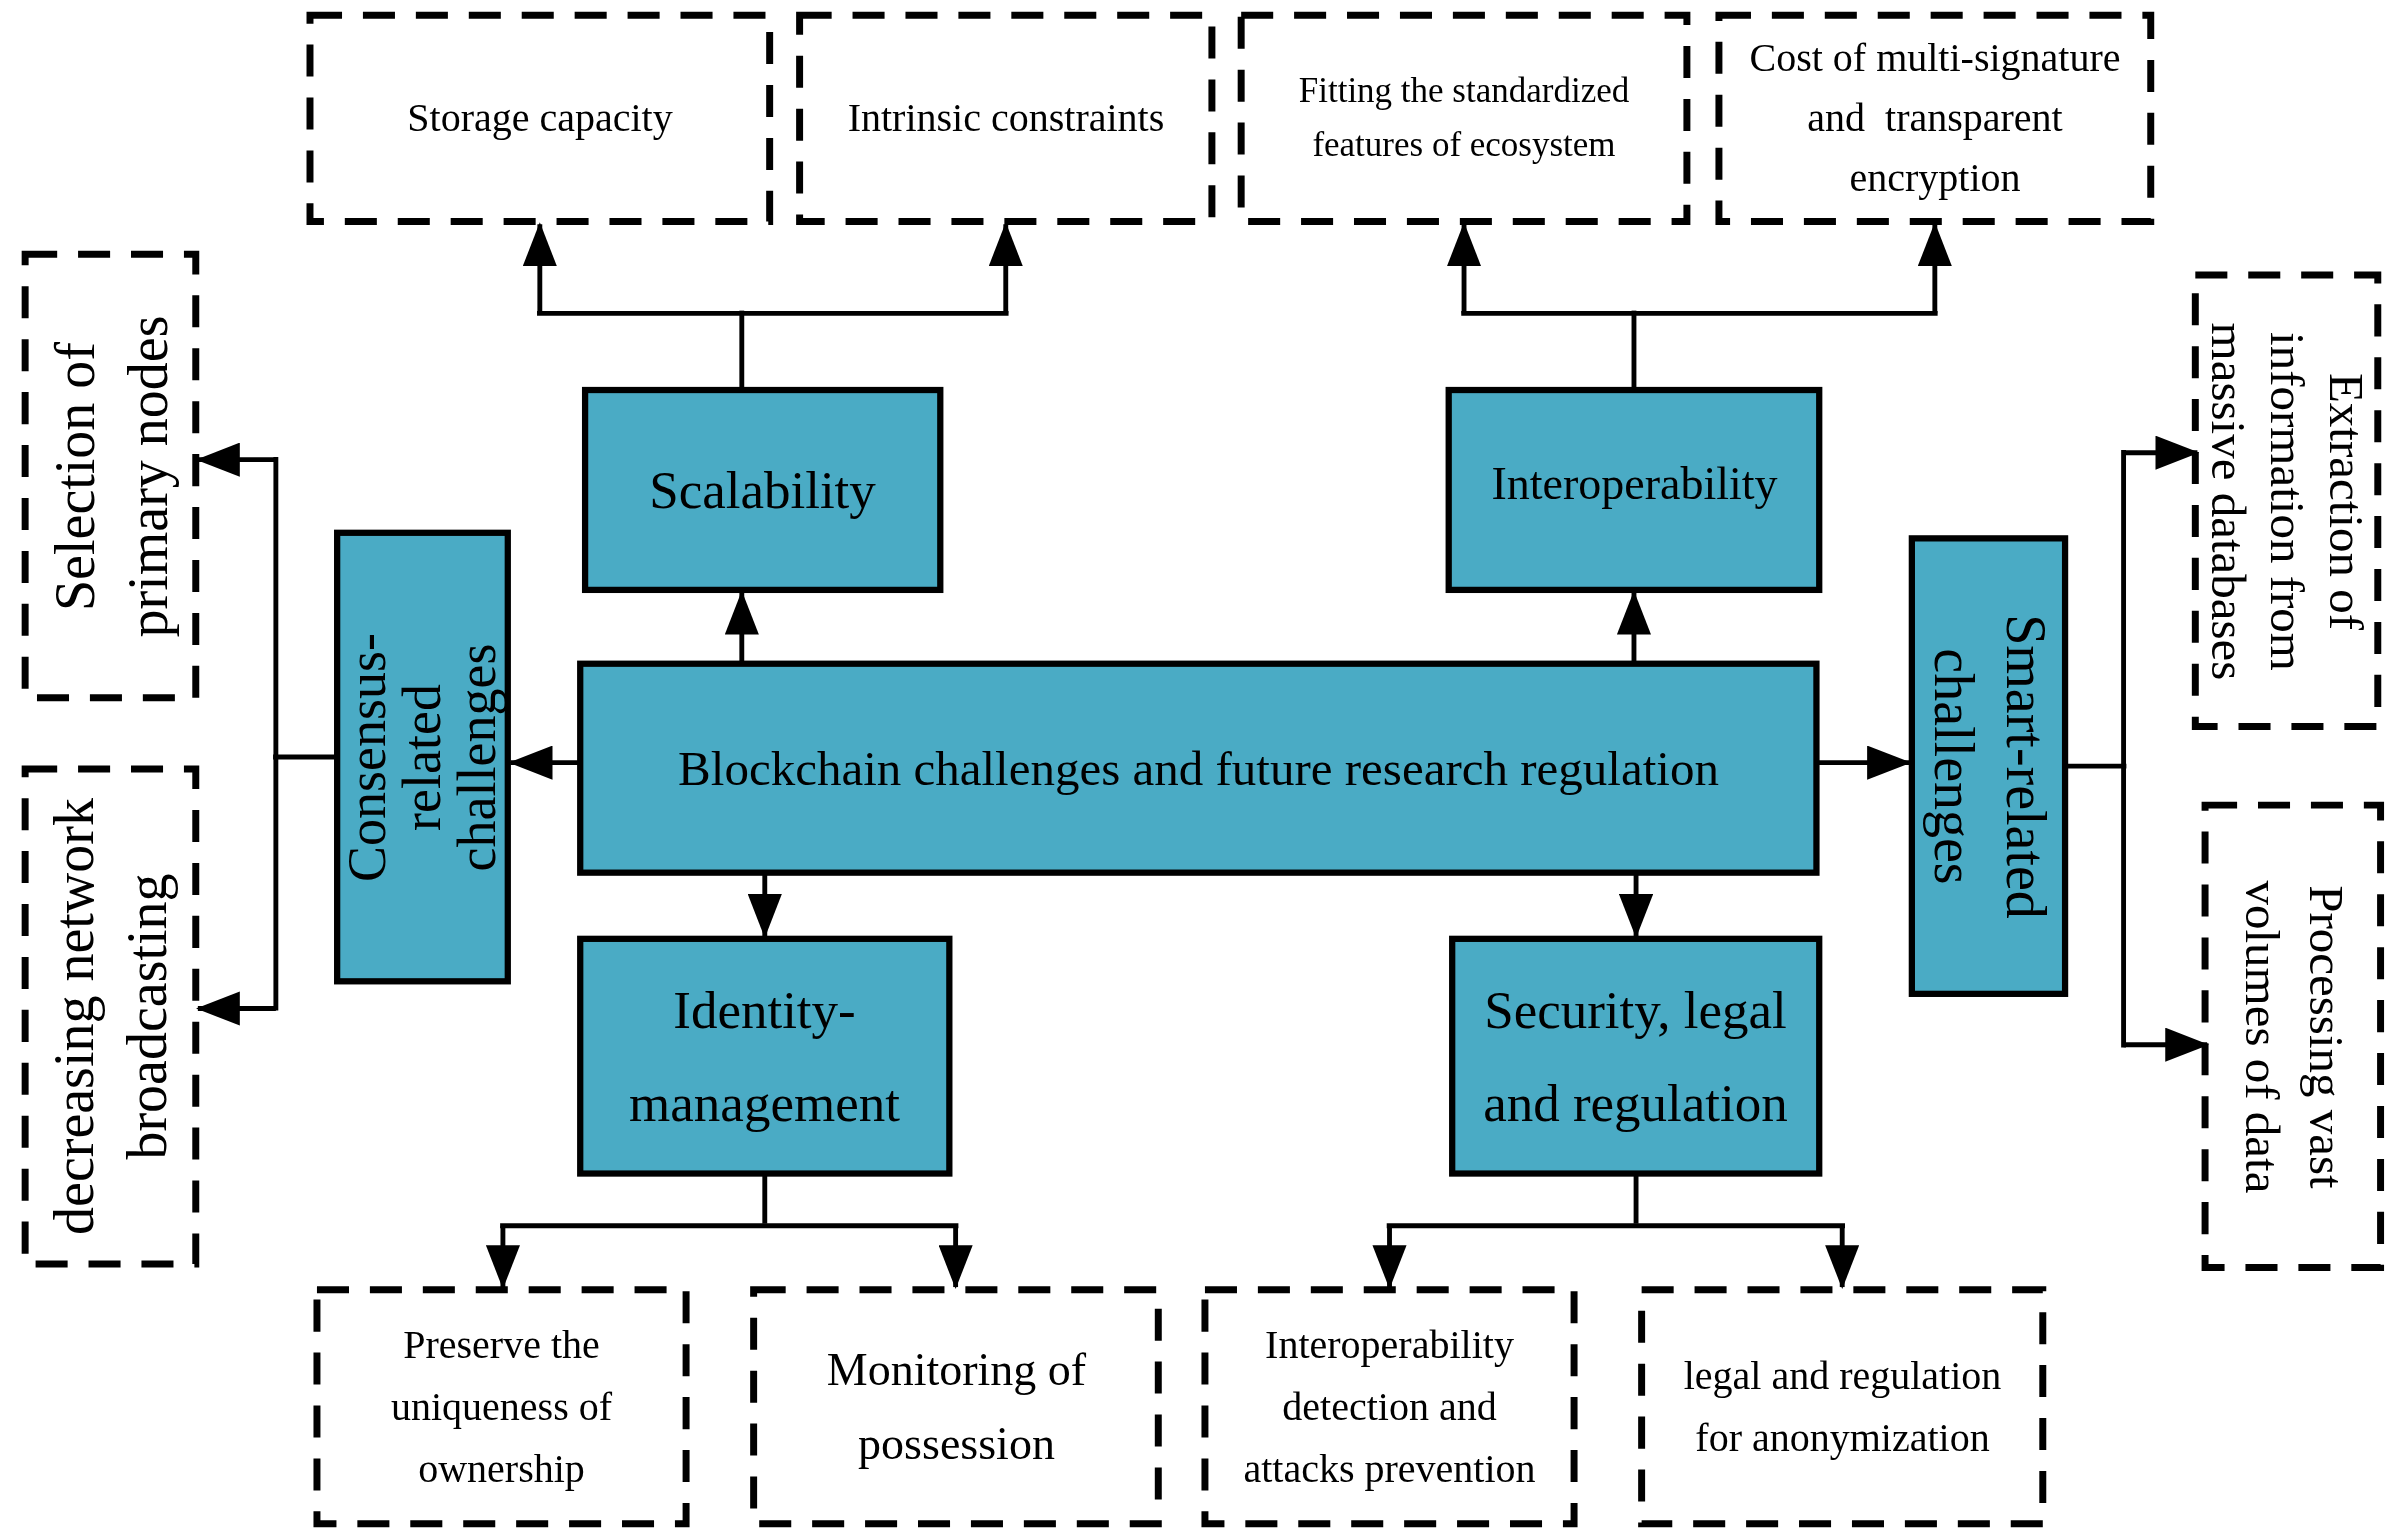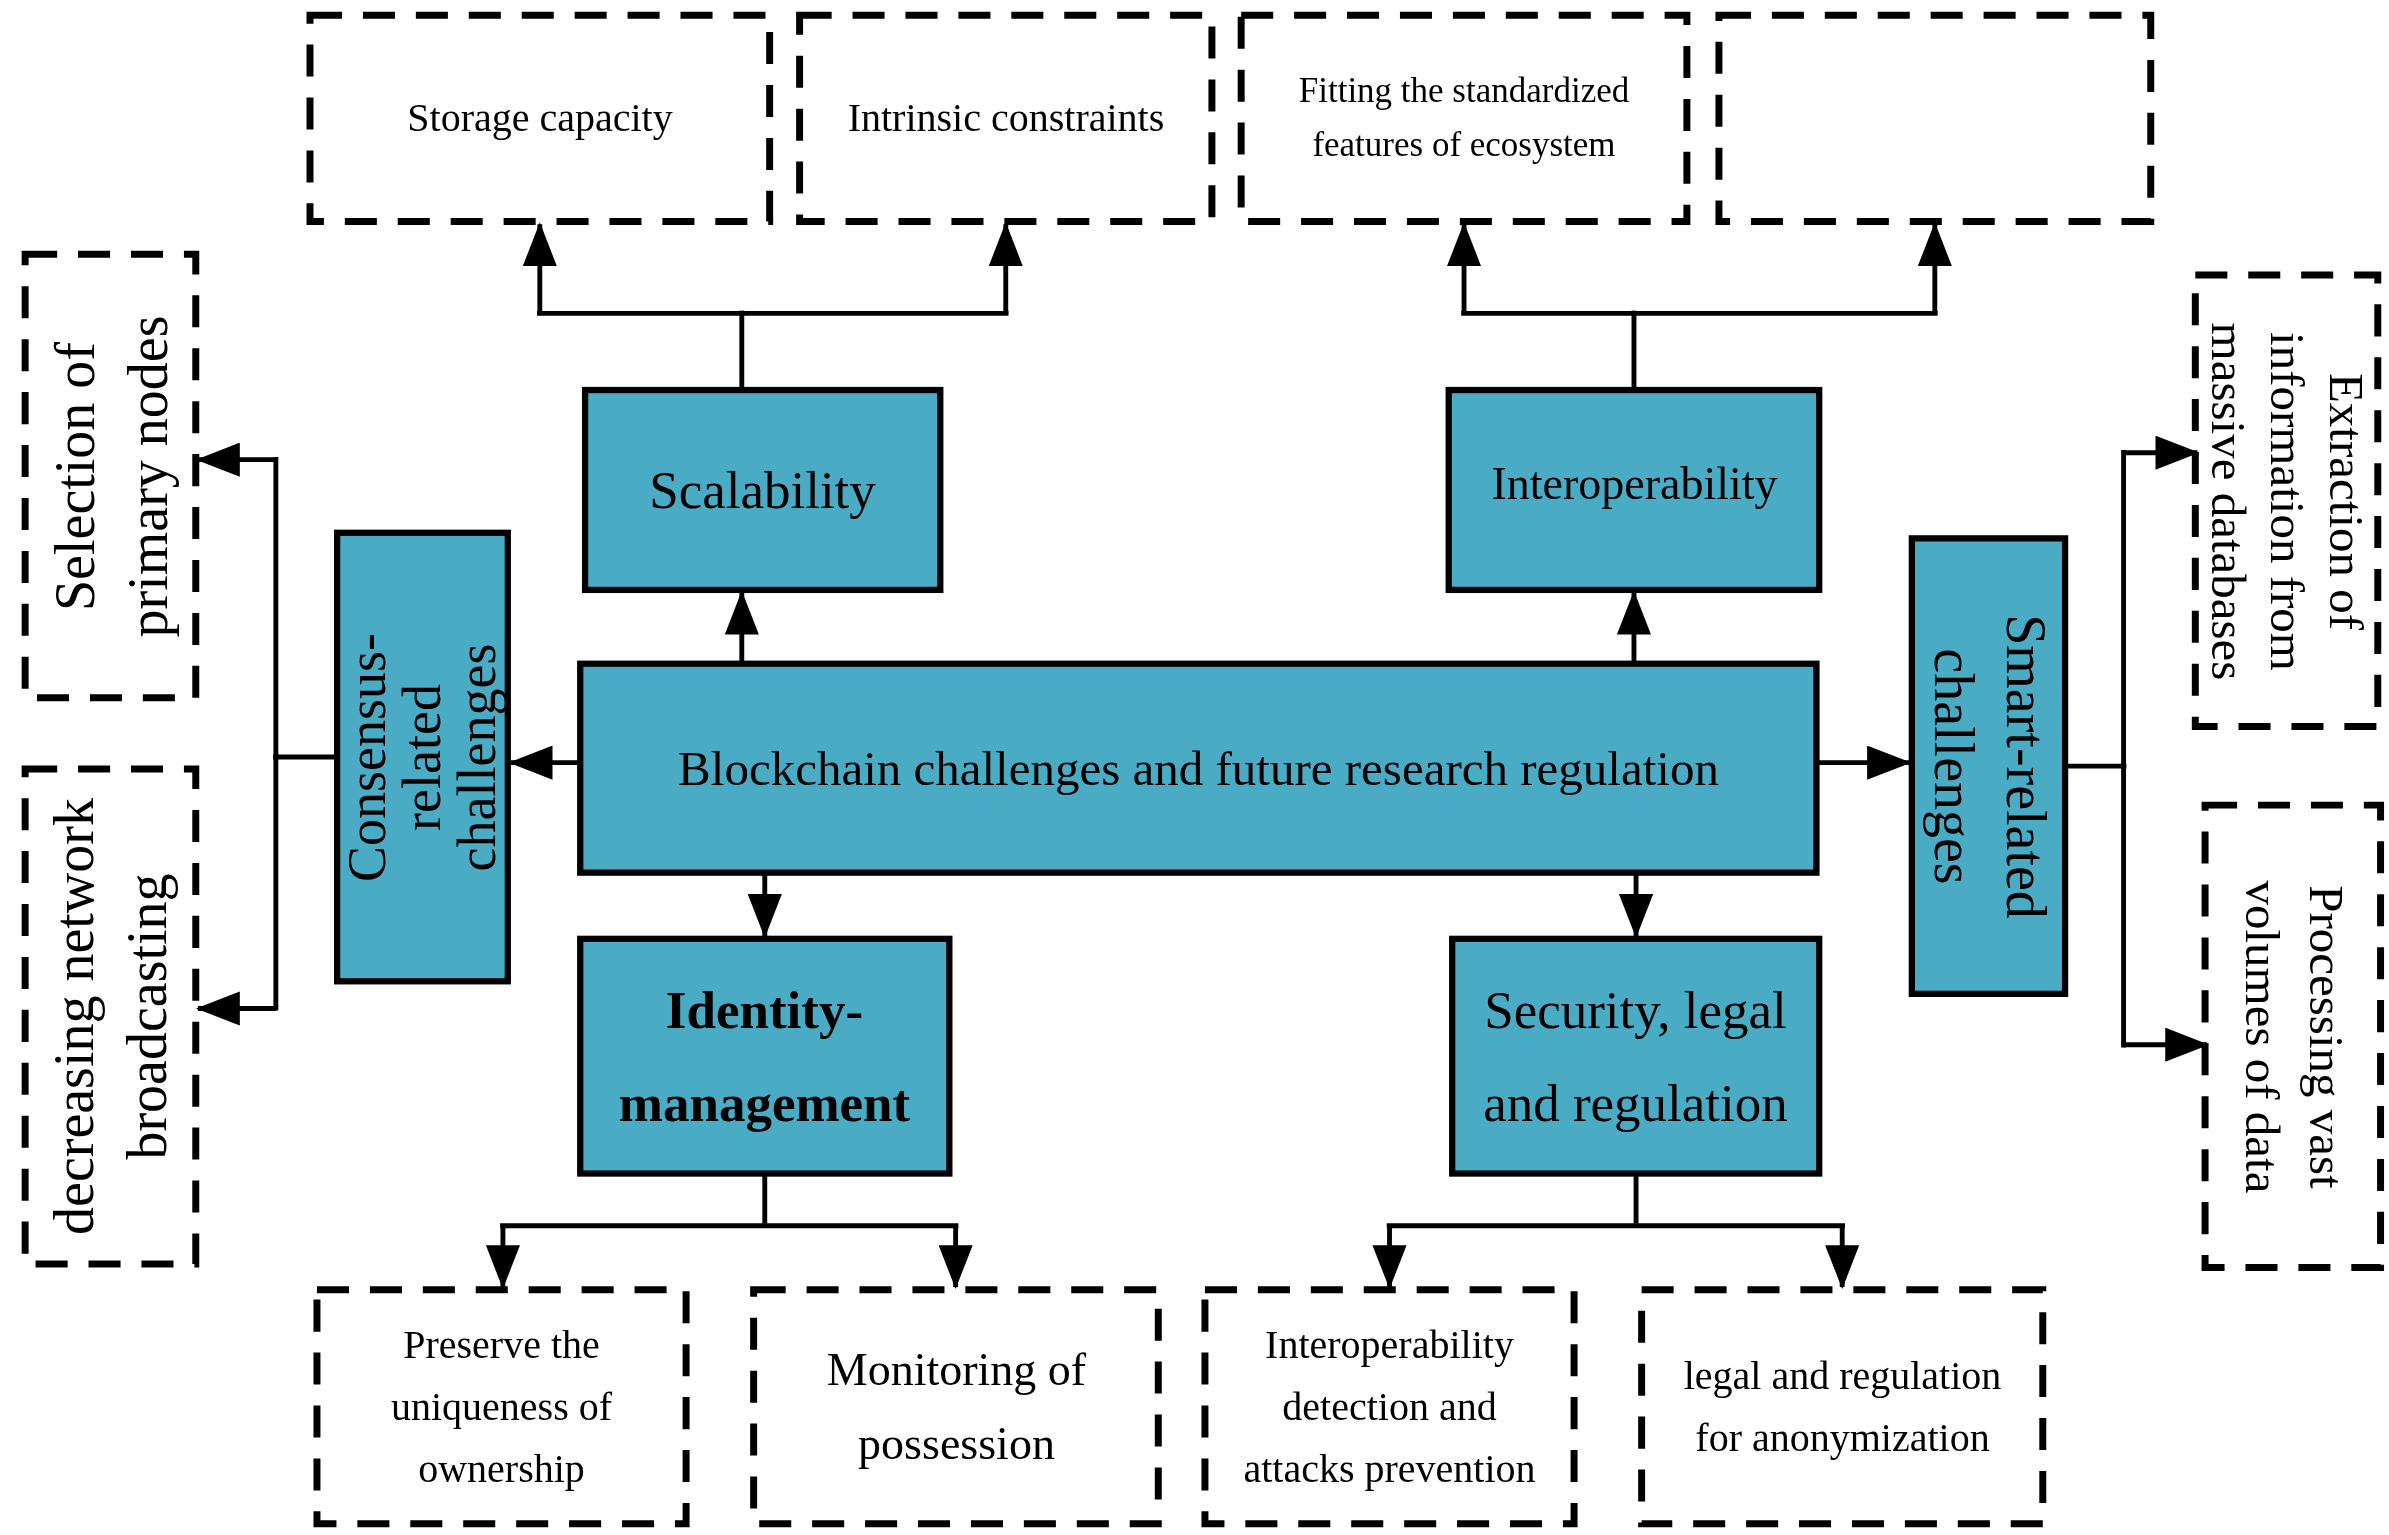--- a/index.html
+++ b/index.html
@@ -111,25 +111,28 @@
       <rect x="2085" y="1348" width="527" height="337" fill="#4AABC5"></rect>
       <rect x="484" y="765" width="245" height="644" fill="#4AABC5"></rect>
       <rect x="2745" y="773" width="220" height="654" fill="#4AABC5"></rect>
     </g>
   </svg>
 
   <div class="txt" style="left:310px;top:15.3px;width:460px;height:206px;font-size:40px;">Storage capacity</div>
   <div class="txt" style="left:800px;top:15.3px;width:412px;height:206px;font-size:40px;">Intrinsic constraints</div>
   <div class="txt" style="left:1241px;top:15.3px;width:446px;height:206px;font-size:35px;font-family:Liberation Serif, serif;">Fitting the standardized
 features of ecosystem</div>
+  <div class="txt" style="left:1719px;top:15.3px;width:432px;height:206px;font-size:40px;line-height:1.5;">Cost of multi-signature
+and  transparent
+encryption</div>
 
   <div class="txt" style="left:585px;top:390px;width:355px;height:200px;font-size:53px;">Scalability</div>
   <div class="txt" style="left:1449px;top:384px;width:371px;height:200px;font-size:46px;">Interoperability</div>
   <div class="txt" style="left:580px;top:664px;width:1237px;height:209px;font-size:49px;">Blockchain challenges and future research regulation</div>
-  <div class="txt" style="left:580px;top:939px;width:369px;height:235px;font-size:53px;line-height:1.75;font-weight:bold;">Identity-
+  <div class="txt" style="left:580px;top:939px;width:369px;height:235px;font-size:53px;line-height:1.75;">Identity-
 management</div>
   <div class="txt" style="left:1452px;top:939px;width:367px;height:235px;font-size:53px;line-height:1.75;">Security, legal
 and regulation</div>
 
   <div class="txt" style="left:317px;top:1290px;width:369px;height:234px;font-size:40px;">Preserve the
 uniqueness of
 ownership</div>
   <div class="txt" style="left:754px;top:1290px;width:405px;height:234px;font-size:46px;line-height:1.6;font-family:Liberation Serif, serif;">Monitoring of
 possession</div>
   <div class="txt" style="left:1205px;top:1290px;width:369px;height:234px;font-size:40px;">Interoperability

